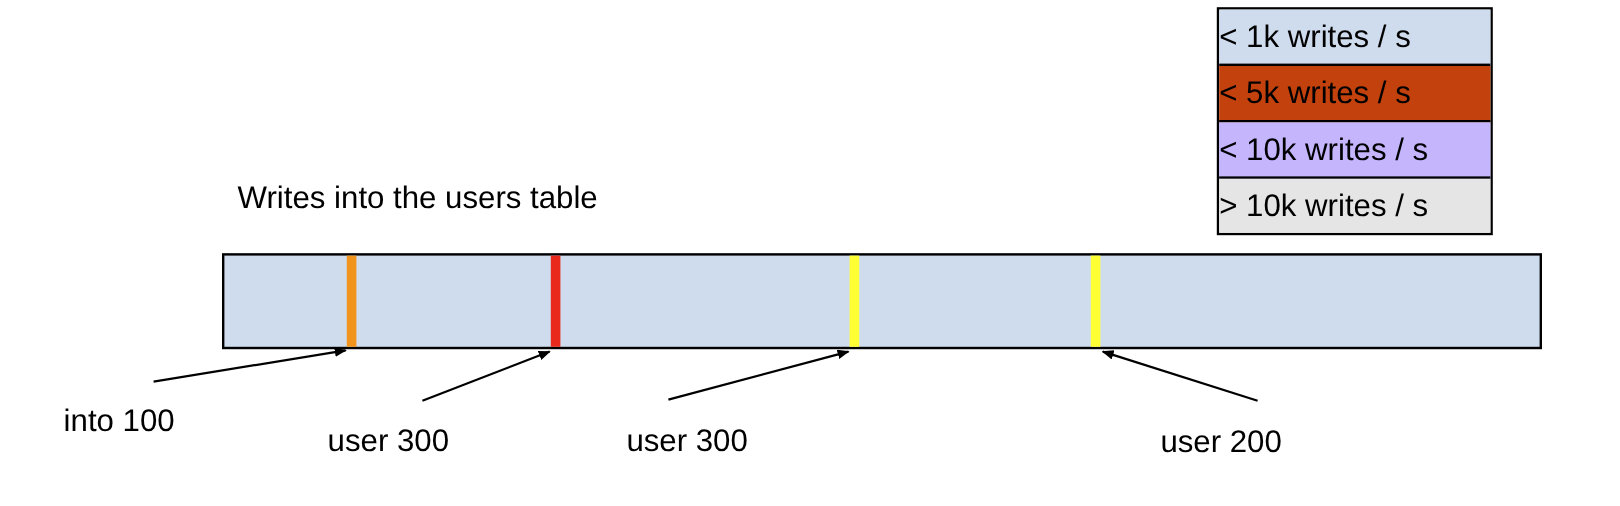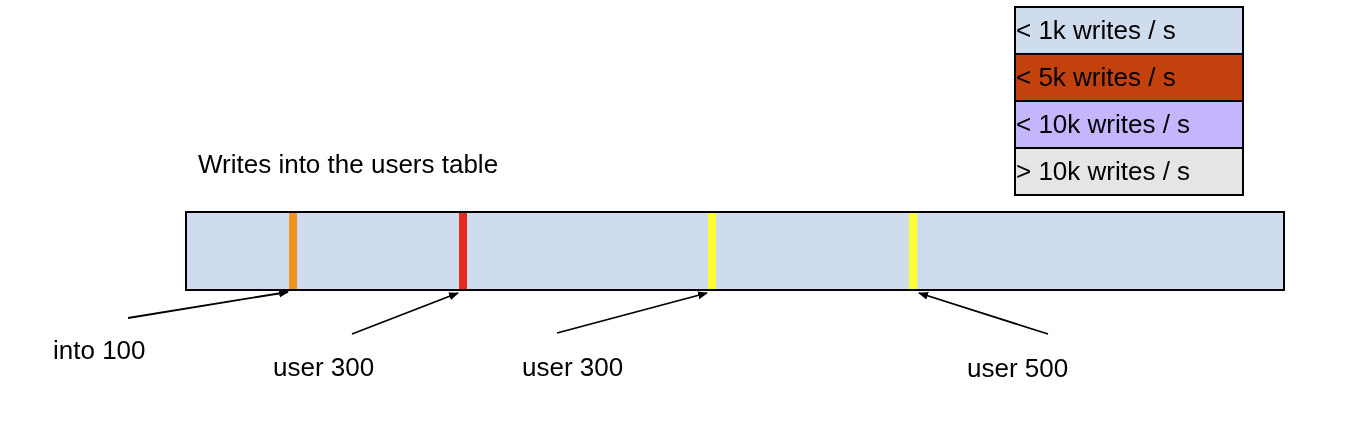--- a/index.html
+++ b/index.html
@@ -110,15 +110,15 @@
     </defs>
     <line x1="128" y1="318" x2="288" y2="292" stroke="#000000" stroke-width="1.8" marker-end="url(#ah)"></line>
     <line x1="352" y1="334" x2="458" y2="293" stroke="#000000" stroke-width="1.8" marker-end="url(#ah)"></line>
     <line x1="557" y1="333" x2="707" y2="293" stroke="#000000" stroke-width="1.8" marker-end="url(#ah)"></line>
     <line x1="1048" y1="334" x2="919" y2="293" stroke="#000000" stroke-width="1.8" marker-end="url(#ah)"></line>
   </svg>
 
   <div class="user-label ul-0">into 100</div>
   <div class="user-label ul-1">user 300</div>
   <div class="user-label ul-2">user 300</div>
-  <div class="user-label ul-3">user 500</div>
+  <div class="user-label ul-3">user 200</div>
 
 </div>
 
 </body></html>

